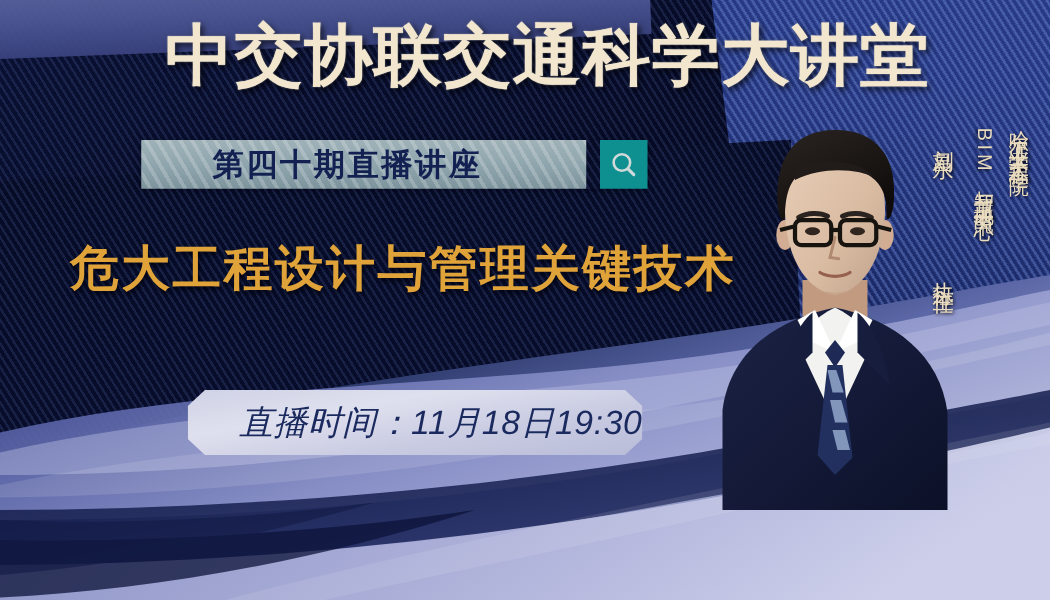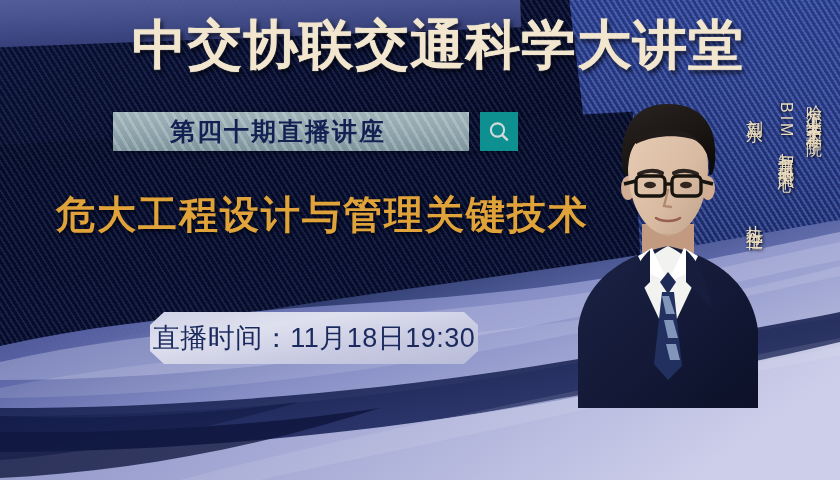--- a/index.html
+++ b/index.html
@@ -163,30 +163,31 @@
     color: #e0a33a;
     letter-spacing: 2px;
     white-space: nowrap;
     text-shadow: 1px 2px 4px rgba(0,0,10,.8);
   }
 
   
   .timeplate {
     position: absolute;
     left: 150px; top: 312px;
-    width: 328px; height: 52px;
+    width: 364px; height: 52px;
     background: linear-gradient(170deg, #cfd2e6 0%, #dfe0ee 32%, #c9cbe2 65%, #b9bcd8 100%);
     clip-path: polygon(
       14px 0, calc(100% - 14px) 0, 100% 13px,
       100% calc(100% - 13px), calc(100% - 14px) 100%,
       14px 100%, 0 calc(100% - 13px), 0 13px);
     display: flex;
     align-items: center;
-    justify-content: center;
+    justify-content: flex-end;
     box-shadow: 0 2px 10px rgba(0,0,20,.55);
+    font-style: italic;
   }
   .timeplate-text {
     font-size: 27px;
     font-weight: 400;
     color: #1b2a5e;
     letter-spacing: 0.5px;
     white-space: nowrap;
   }
 
   

